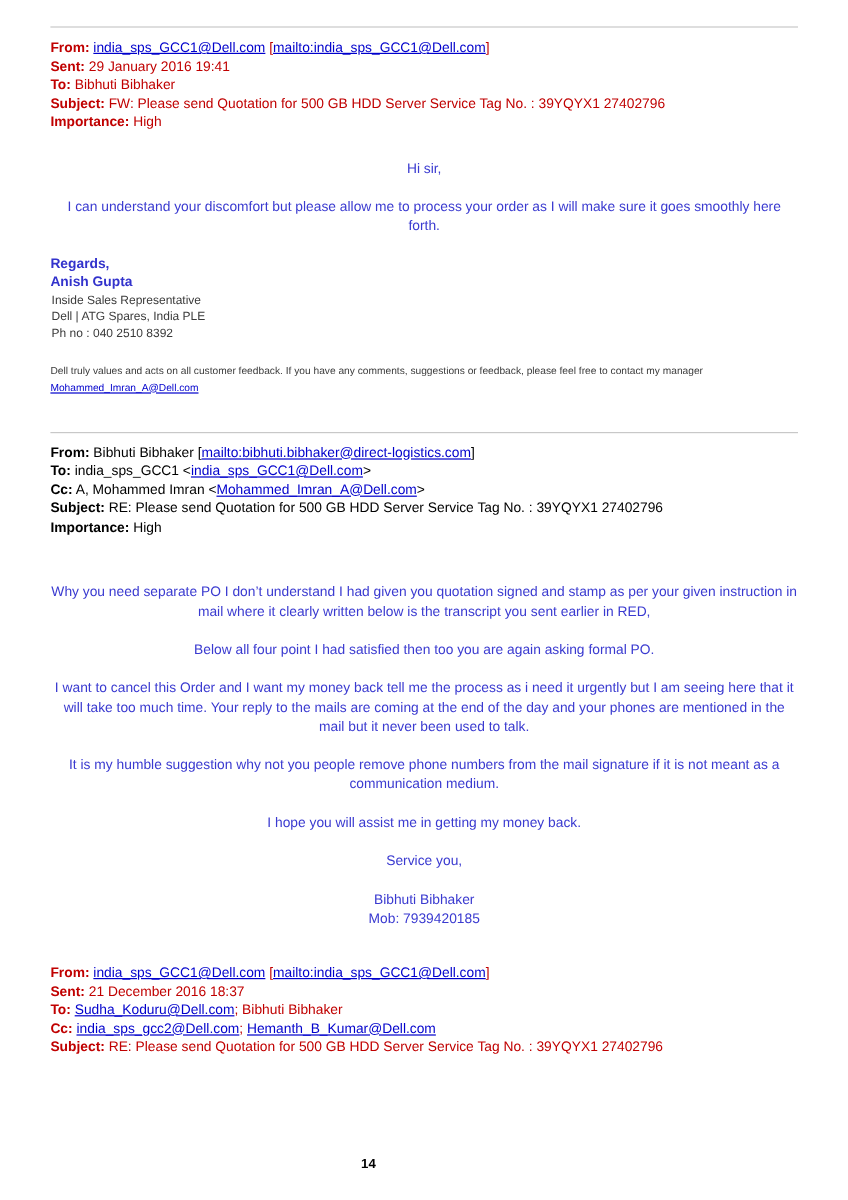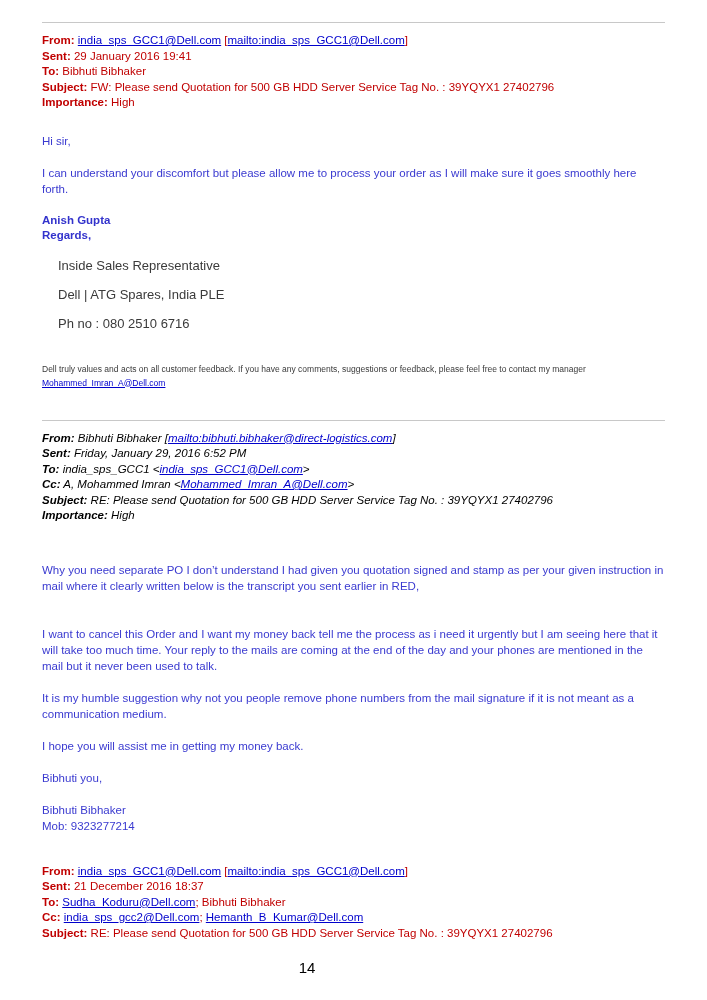--- a/index.html
+++ b/index.html
@@ -62,57 +62,59 @@
     color: #0000cc;
   }
   .blk3 .hdr-line a.link {
     color: #0000cc;
   }
   .body-text {
     font-size: 11.5px;
     line-height: 16px;
     color: #3a3ad0;
     margin: 0;
+    text-align: center;
   }
   .sp-lg { height: 22px; }
   .sp-md { height: 16px; }
   .sig-bold {
     font-size: 11.5px;
     line-height: 15px;
     font-weight: bold;
     color: #3333cc;
     margin: 0;
   }
   .sig-small {
-    font-size: 13px;
+    font-size: 10px;
     line-height: 13px;
     color: #3a3a3a;
-    margin: 16px;
+    margin: 1px;
   }
   .disclaimer {
     font-size: 8.5px;
     line-height: 14px;
     color: #3a3a3a;
     margin: 0;
   }
   .disclaimer a.link {
     color: #0000cc;
     font-size: 8.5px;
   }
   .gap-block { height: 30px; }
   .page-number {
     position: absolute;
     bottom: 24px;
     left: 0;
     width: 614px;
     text-align: center;
-    font-size: 15px;
+    font-size: 11px;
     color: #000000;
-  }
-  .blk2 .hdr-line { color: #000000; font-style: italic; }
+    font-weight: bold;
+  }
+  .blk2 .hdr-line { color: #000000; }
   .blk2 .hdr-line a.link { color: #0000cc; }
 </style>
 </head>
 <body>
 
 <div class="page">
   <div class="content">
 
     <hr class="divider">
 
@@ -141,47 +143,43 @@
       <div class="sp-lg"></div>
 
       <p class="body-text">Hi sir,</p>
 
       <div class="sp-md"></div>
 
       <p class="body-text">I can understand your discomfort but please allow me to process your order as I will make sure it goes smoothly here forth.</p>
 
       <div class="sp-md"></div>
 
+      <p class="sig-bold">Regards,</p>
       <p class="sig-bold">Anish Gupta</p>
-      <p class="sig-bold">Regards,</p>
       <p class="sig-small">Inside Sales Representative</p>
       <p class="sig-small">Dell | ATG Spares, India PLE</p>
-      <p class="sig-small">Ph no : 080 2510 6716</p>
+      <p class="sig-small">Ph no : 040 2510 8392</p>
 
       <div class="sp-md"></div>
 
       <p class="disclaimer">
         <span>Dell truly values and acts on all customer feedback.  If you have any comments, suggestions or feedback, please feel free to contact my manager </span><a class="link" href="#">Mohammed_Imran_A@Dell.com</a>
       </p>
     </div>
 
     <div class="gap-block"></div>
 
     <hr class="divider">
 
     <div class="blk2">
       <p class="hdr-line">
         <span class="hdr-label">From:</span>
         <span>Bibhuti Bibhaker [</span><a class="link" href="#">mailto:bibhuti.bibhaker@direct-logistics.com</a><span>]</span>
       </p>
       <p class="hdr-line">
-        <span class="hdr-label">Sent:</span>
-        <span>Friday, January 29, 2016 6:52 PM</span>
-      </p>
-      <p class="hdr-line">
         <span class="hdr-label">To:</span>
         <span>india_sps_GCC1 &lt;</span><a class="link" href="#">india_sps_GCC1@Dell.com</a><span>&gt;</span>
       </p>
       <p class="hdr-line">
         <span class="hdr-label">Cc:</span>
         <span>A, Mohammed Imran &lt;</span><a class="link" href="#">Mohammed_Imran_A@Dell.com</a><span>&gt;</span>
       </p>
       <p class="hdr-line">
         <span class="hdr-label">Subject:</span>
         <span>RE: Please send Quotation for 500 GB HDD Server Service Tag No. : 39YQYX1 27402796</span>
@@ -191,36 +189,37 @@
         <span>High</span>
       </p>
 
       <div class="sp-lg"></div>
 
 
       <div class="sp-md"></div>
       <p class="body-text">Why you need separate PO I don’t understand I had given you quotation signed and stamp as per your given instruction in mail where it clearly written  below is the transcript you sent earlier in RED,</p>
 
       <div class="sp-md"></div>
+      <p class="body-text">Below all four point I had satisfied then too you are again asking formal PO.</p>
 
       <div class="sp-md"></div>
       <p class="body-text">I want to cancel this Order and I want my money back tell me the process as i need it urgently but I am seeing here that it will take too much time. Your reply to the mails are coming at the end of the day and your phones are mentioned in the mail but it never been used to talk.</p>
 
       <div class="sp-md"></div>
       <p class="body-text">It is my humble suggestion why not you people remove phone numbers from the mail signature if it is not meant as a communication medium.</p>
 
       <div class="sp-md"></div>
       <p class="body-text">I hope you will assist me in getting my money back.</p>
 
       <div class="sp-md"></div>
-      <p class="body-text">Bibhuti you,</p>
+      <p class="body-text">Service you,</p>
 
       <div class="sp-md"></div>
       <p class="body-text">Bibhuti Bibhaker</p>
-      <p class="body-text">Mob: 9323277214</p>
+      <p class="body-text">Mob: 7939420185</p>
     </div>
 
     <div class="gap-block"></div>
 
     <div class="blk3">
       <p class="hdr-line">
         <span class="hdr-label">From:</span>
         <a class="link" href="#">india_sps_GCC1@Dell.com</a><span> [</span><a class="link" href="#">mailto:india_sps_GCC1@Dell.com</a><span>]</span>
       </p>
       <p class="hdr-line">

